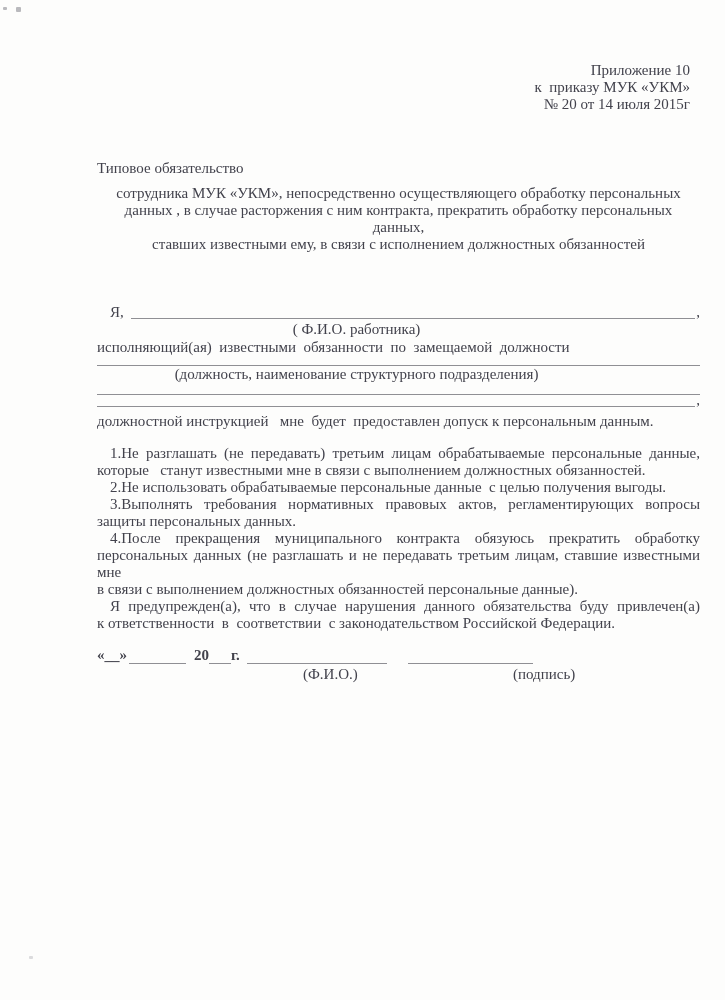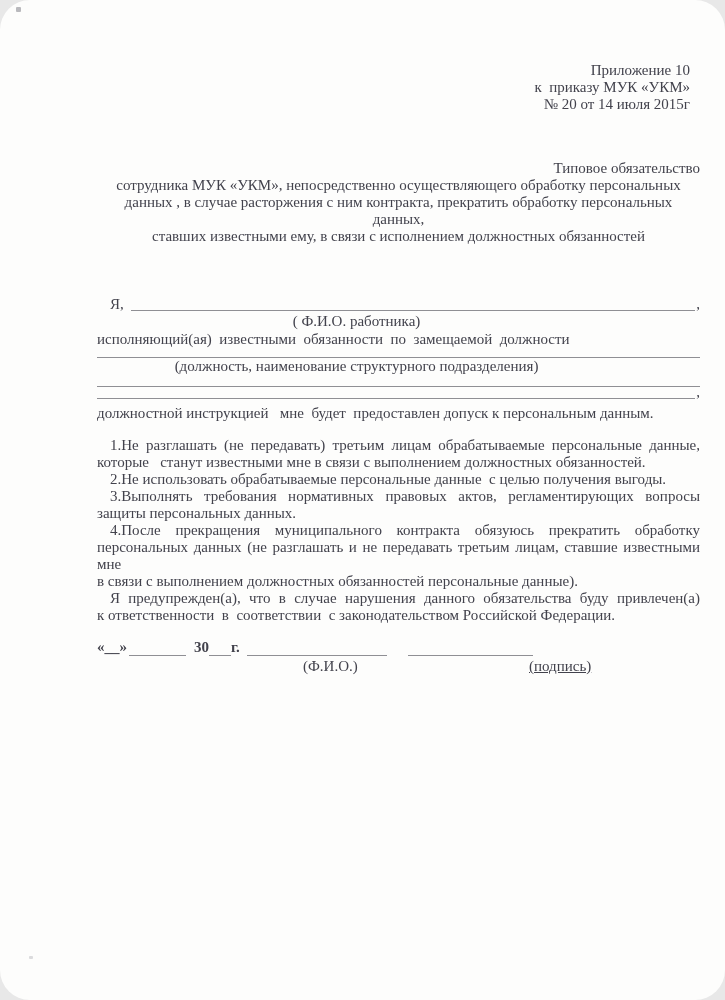--- a/index.html
+++ b/index.html
@@ -13,40 +13,39 @@
     height: 1000px;
     margin: 0 auto;
     background: #fdfdfc;
     color: #42424c;
     font-family: "Liberation Serif", "DejaVu Serif", serif;
     font-size: 15px;
     line-height: 17px;
     overflow: hidden;
     box-sizing: border-box;
     padding: 0 25px 0 97px;
-    border-radius: 30px;
   }
   .speck { position: absolute; background: #b9b9bd; border-radius: 1px; }
   .speck.s1 { left: 3px; top: 7px; width: 4px; height: 3px; }
   .speck.s2 { left: 16px; top: 7px; width: 5px; height: 5px; }
   .speck.s3 { left: 29px; top: 956px; width: 4px; height: 3px; opacity: .5; }
 
   .header-note {
     margin-top: 62px;
     text-align: right;
     padding-right: 10px;
   }
   .header-note div { white-space: pre-wrap; }
 
   .doc-title {
     margin-top: 47px;
-    text-align: right;
+    text-align: left;
   }
 
-  .intro { }
+  .intro { margin-top: 8px; }
   .intro div { text-align: center; white-space: pre-wrap; }
 
   .ya-row {
     margin-top: 51px;
     display: flex;
     align-items: flex-end;
   }
   .ya-row .label { text-indent: 13px; white-space: pre; }
   .fill {
     flex: 1;
@@ -95,21 +94,21 @@
     height: 12px;
   }
   .ul.date-fill { width: 57px; margin-left: 2px; }
   .ul.year-fill { width: 22px; }
   .sig-row .year { margin-left: 8px; }
   .ul.fio-line  { width: 140px; margin-left: 7px; }
   .ul.sign-line { width: 125px; margin-left: 21px; }
   .sig-captions { position: relative; height: 17px; margin-top: 2px; }
   .sig-captions span { position: absolute; white-space: pre; }
   .sig-captions .cap-fio  { left: 206px; }
-  .sig-captions .cap-sign { left: 432px; text-decoration: underline; }
+  .sig-captions .cap-sign { left: 416px; }
 </style>
 </head>
 <body>
 
 <div class="page">
   <div class="speck s1"></div>
   <div class="speck s2"></div>
   <div class="speck s3"></div>
 
   <div class="header-note">
@@ -158,21 +157,21 @@
     <div class="jline">персональных данных (не разглашать и не передавать третьим лицам, ставшие известными мне</div>
     <div class="l">в связи с выполнением должностных обязанностей персональные данные).</div>
     <div class="jline ind">Я предупрежден(а), что в случае нарушения данного обязательства буду привлечен(а)</div>
     <div class="l">к ответственности  в  соответствии  с законодательством Российской Федерации.</div>
   </div>
 
   <div class="sig-block">
     <div class="sig-row">
       <span class="txt">«__»</span>
       <span class="ul date-fill"></span>
-      <span class="txt year">30</span>
+      <span class="txt year">20</span>
       <span class="ul year-fill"></span>
       <span class="txt">г.</span>
       <span class="ul fio-line"></span>
       <span class="ul sign-line"></span>
     </div>
     <div class="sig-captions">
       <span class="cap-fio">(Ф.И.О.)</span>
       <span class="cap-sign">(подпись)</span>
     </div>
   </div>

